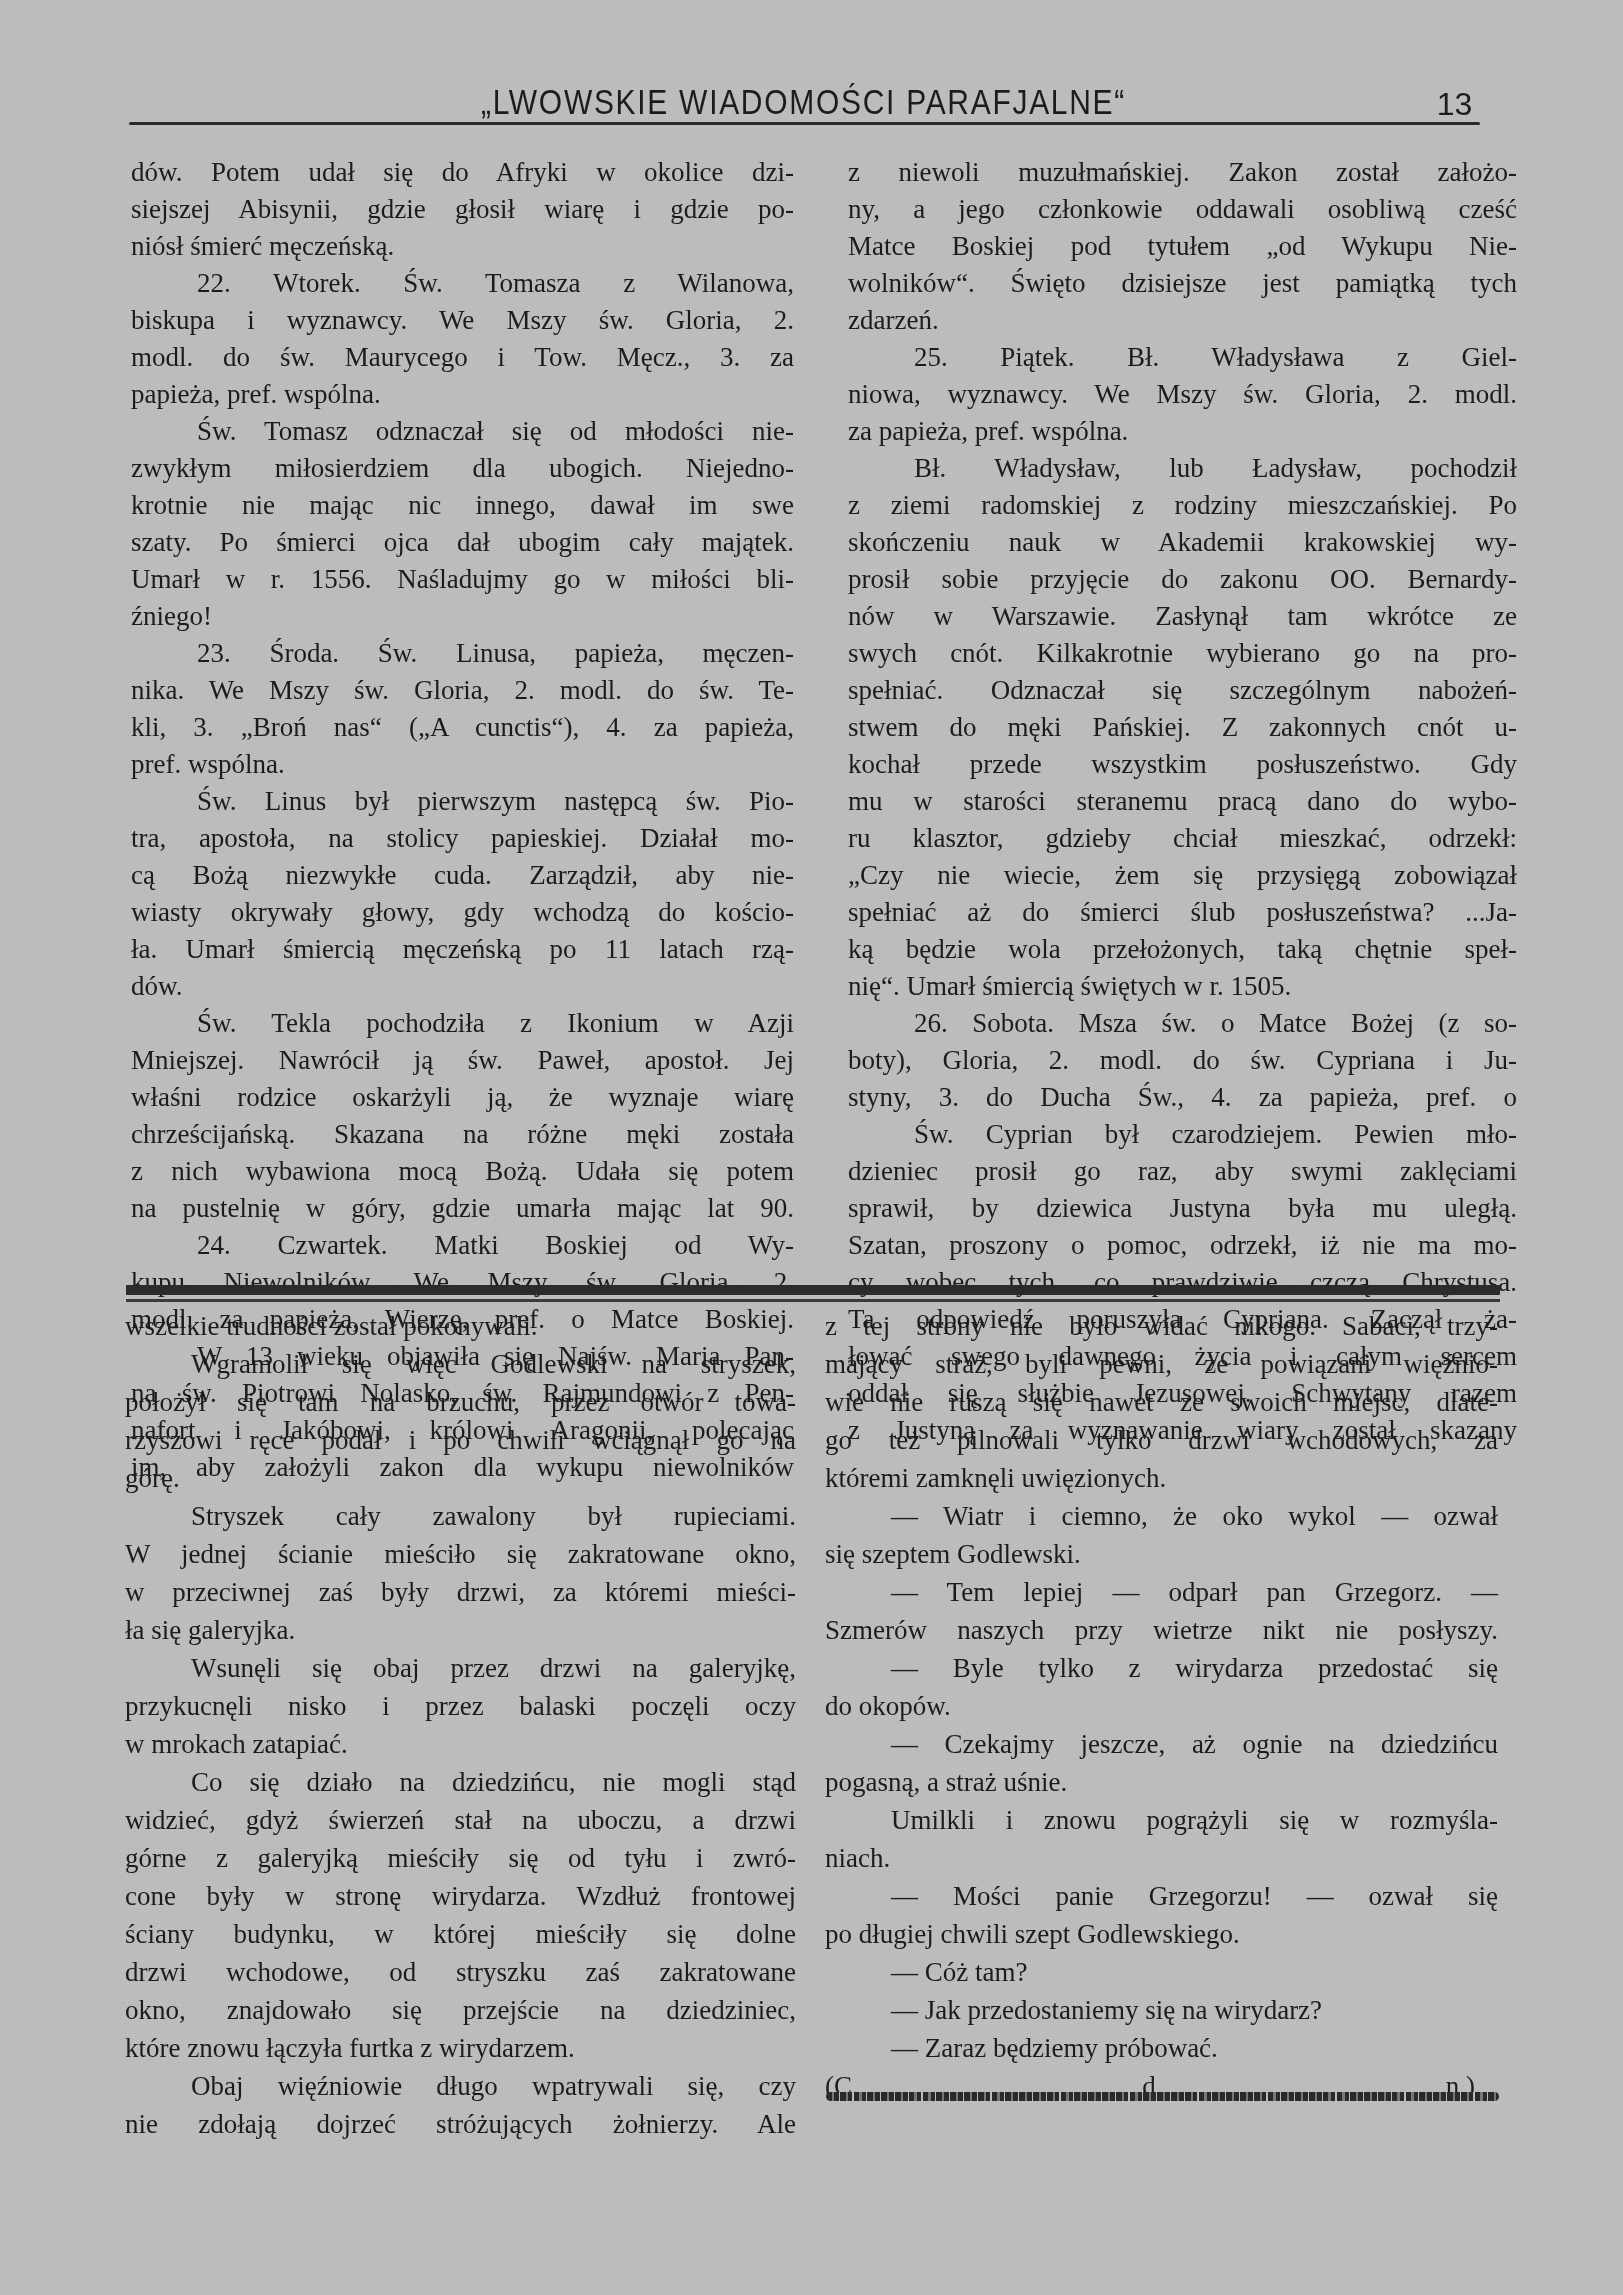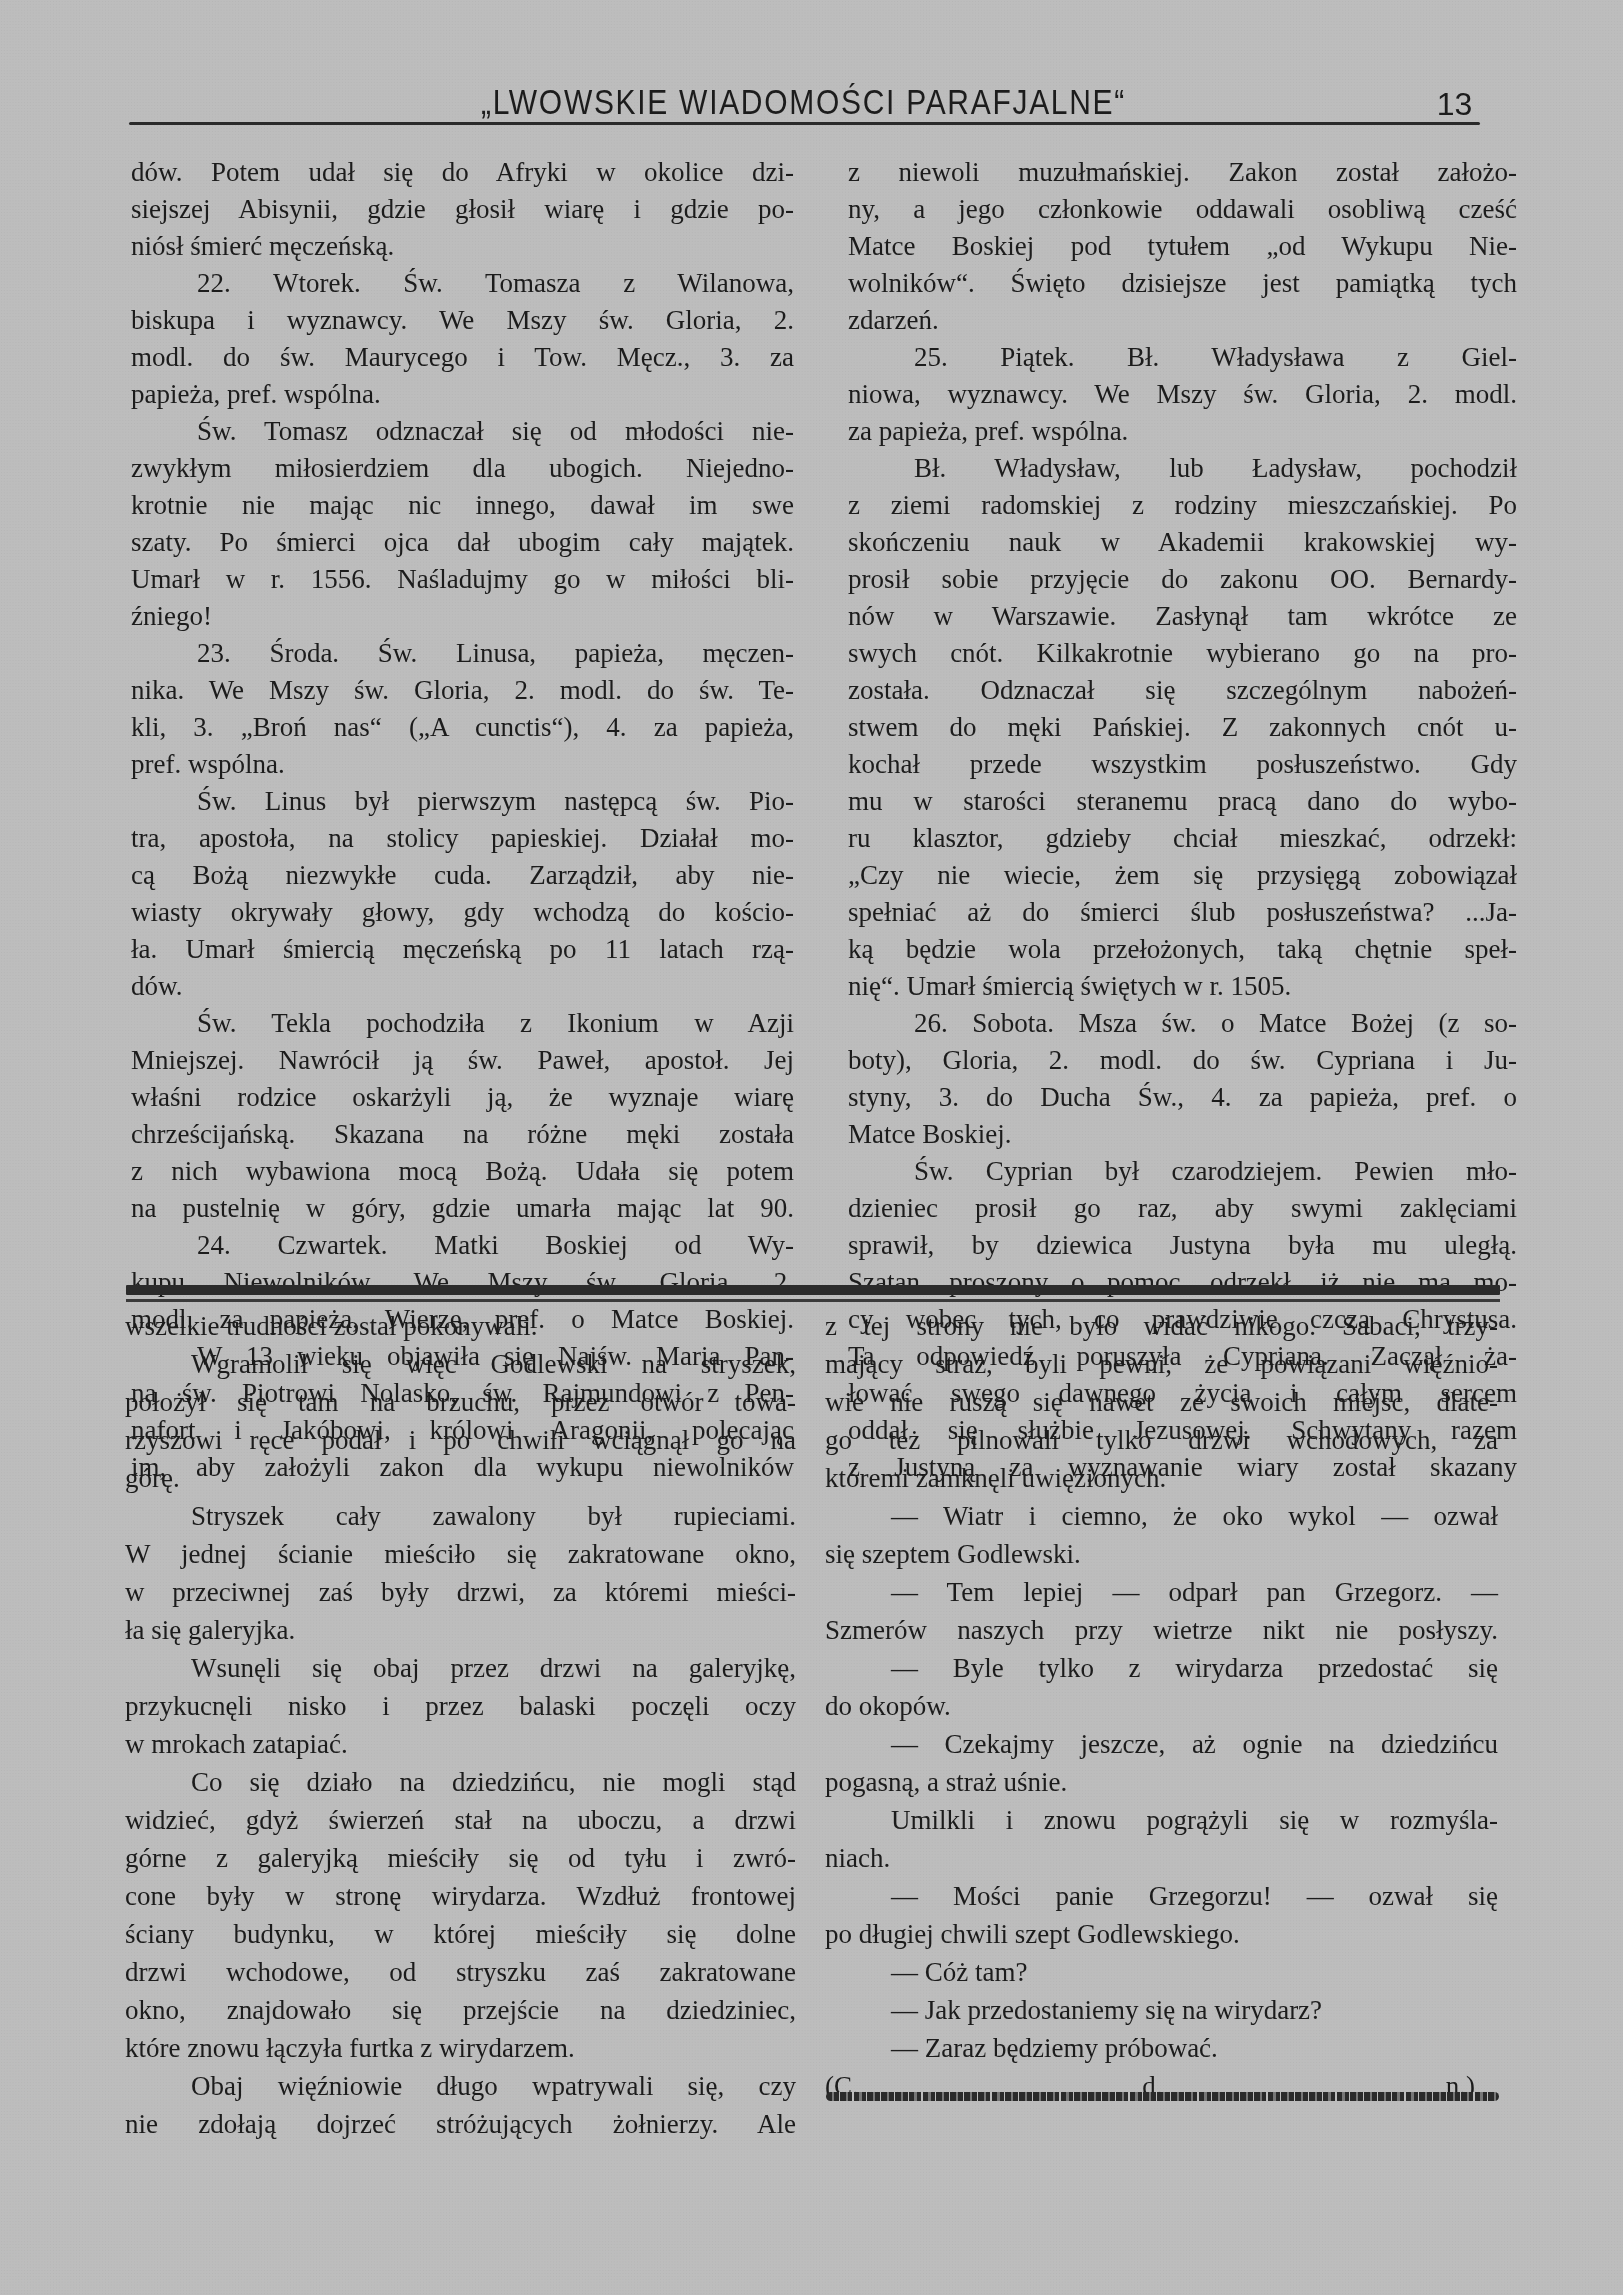--- a/index.html
+++ b/index.html
@@ -115,33 +115,32 @@
     <span class="line last">zdarzeń.</span>
     <span class="line" style="padding-left:66px">25. Piątek. Bł. Władysława z Giel-</span>
     <span class="line">niowa, wyznawcy. We Mszy św. Gloria, 2. modl.</span>
     <span class="line last">za papieża, pref. wspólna.</span>
     <span class="line" style="padding-left:66px">Bł. Władysław, lub Ładysław, pochodził</span>
     <span class="line">z ziemi radomskiej z rodziny mieszczańskiej. Po</span>
     <span class="line">skończeniu nauk w Akademii krakowskiej wy-</span>
     <span class="line">prosił sobie przyjęcie do zakonu OO. Bernardy-</span>
     <span class="line">nów w Warszawie. Zasłynął tam wkrótce ze</span>
     <span class="line">swych cnót. Kilkakrotnie wybierano go na pro-</span>
-    <span class="line">została. Odznaczał się szczególnym nabożeń-</span>
+    <span class="line">spełniać. Odznaczał się szczególnym nabożeń-</span>
     <span class="line">stwem do męki Pańskiej. Z zakonnych cnót u-</span>
     <span class="line">kochał przede wszystkim posłuszeństwo. Gdy</span>
     <span class="line">mu w starości steranemu pracą dano do wybo-</span>
     <span class="line">ru klasztor, gdzieby chciał mieszkać, odrzekł:</span>
     <span class="line">„Czy nie wiecie, żem się przysięgą zobowiązał</span>
     <span class="line">spełniać aż do śmierci ślub posłuszeństwa? ...Ja-</span>
     <span class="line">ką będzie wola przełożonych, taką chętnie speł-</span>
     <span class="line last">nię“. Umarł śmiercią świętych w r. 1505.</span>
     <span class="line" style="padding-left:66px">26. Sobota. Msza św. o Matce Bożej (z so-</span>
     <span class="line">boty), Gloria, 2. modl. do św. Cypriana i Ju-</span>
     <span class="line">styny, 3. do Ducha Św., 4. za papieża, pref. o</span>
-    <span class="line last">Matce Boskiej.</span>
     <span class="line" style="padding-left:66px">Św. Cyprian był czarodziejem. Pewien mło-</span>
     <span class="line">dzieniec prosił go raz, aby swymi zaklęciami</span>
     <span class="line">sprawił, by dziewica Justyna była mu uległą.</span>
     <span class="line">Szatan, proszony o pomoc, odrzekł, iż nie ma mo-</span>
     <span class="line">cy wobec tych, co prawdziwie czczą Chrystusa.</span>
     <span class="line">Ta odpowiedź poruszyła Cypriana. Zaczął ża-</span>
     <span class="line">łować swego dawnego życia i całym sercem</span>
     <span class="line">oddał się służbie Jezusowej. Schwytany razem</span>
     <span class="line">z Justyną za wyznawanie wiary został skazany</span>
   </div>

